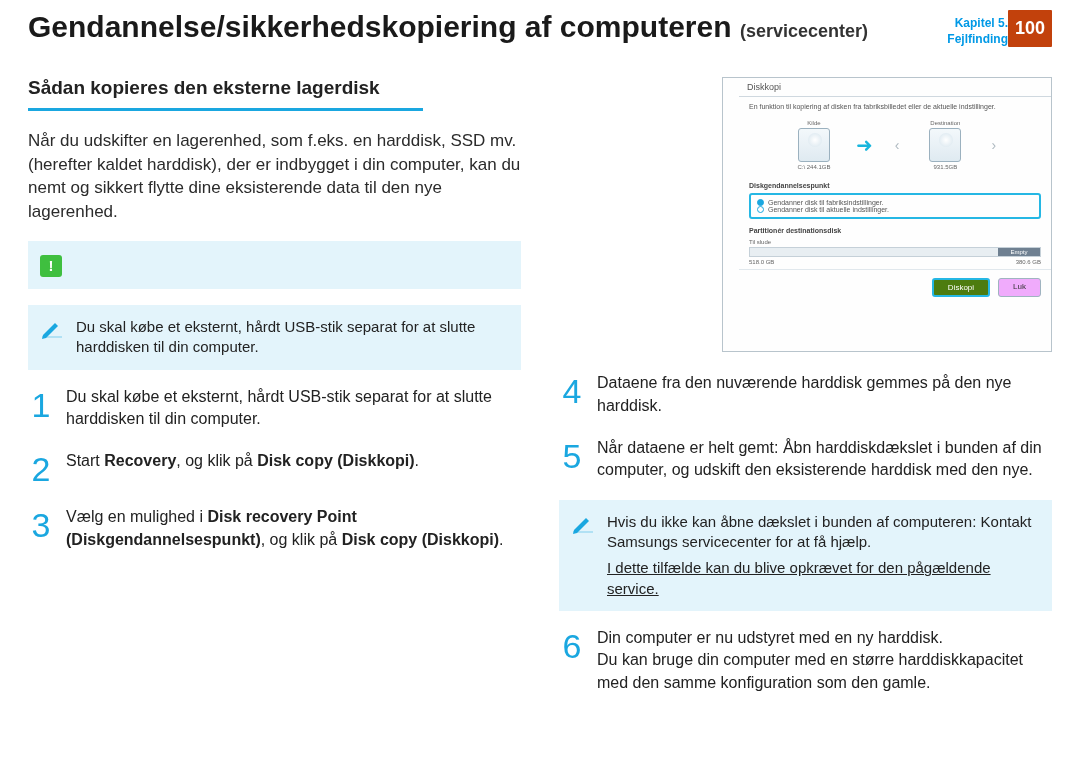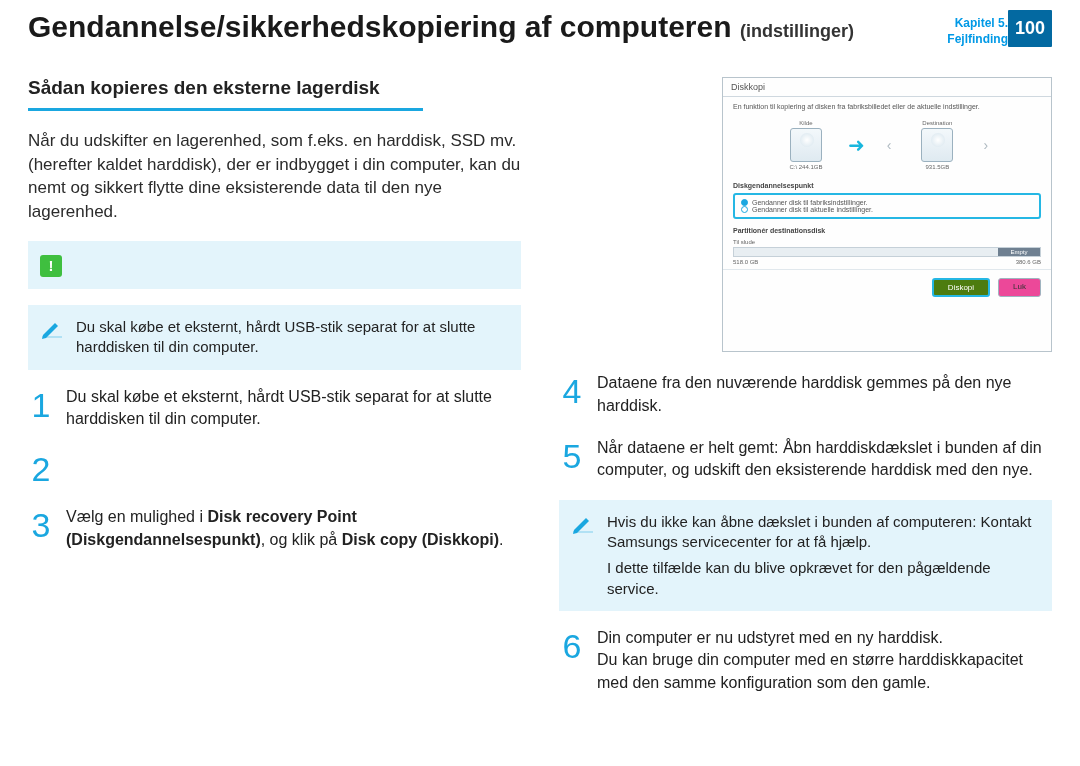--- a/index.html
+++ b/index.html
@@ -4,21 +4,21 @@
 <style>
   * { box-sizing: border-box; margin: 0; padding: 0; }
   html, body { width: 1080px; height: 766px; font-family: "Segoe UI", "Myriad Pro", Arial, sans-serif; color: #222; background:#fff; }
   .page { position: relative; width: 1080px; height: 766px; padding: 10px 28px 30px 28px; }
   .header { display: flex; align-items: flex-start; justify-content: space-between; }
   .title-block { flex: 1; }
   .title { font-size: 30px; font-weight: 700; color: #1a1a1a; }
   .title .sub { font-size: 18px; font-weight: 600; color: #333; }
   .meta { display: flex; align-items: stretch; }
   .chapter { text-align: right; color: #0099e6; font-size: 12px; font-weight: 700; line-height: 1.3; padding-top: 6px; }
-  .pagenum { background: #0369a1; color: #fff; font-weight: 700; font-size: 18px; width: 44px; display:flex; align-items:center; justify-content:center; border-radius:1px; }
+  .pagenum { background: #c2410c; color: #fff; font-weight: 700; font-size: 18px; width: 44px; display:flex; align-items:center; justify-content:center; border-radius:1px; }
   .cols { display: flex; gap: 38px; margin-top: 30px; }
   .col { flex: 1; min-width: 0; }
 
   .section-title { font-size: 19px; font-weight: 700; color: #222; margin-bottom: 9px; }
   .rule { height: 3px; background: #1aa7e0; width: 395px; margin-bottom: 18px; }
 
   .body-text { font-size: 17px; line-height: 1.38; color: #2b2b2b; margin-bottom: 18px; }
 
   .callout { background: #e3f4fb; padding: 12px 14px 12px 12px; display: flex; gap: 10px; align-items: flex-start; font-size: 15px; line-height: 1.35; color:#222; }
   .callout + .callout { margin-top: 16px; }
@@ -26,21 +26,21 @@
 
   .badge-green { width: 22px; height: 22px; background: #3fbf3f; color: #fff; border-radius: 3px; font-weight: 800; display:flex; align-items:center; justify-content:center; flex: 0 0 auto; margin-top:2px; }
   .badge-pen { width: 26px; height: 22px; flex: 0 0 auto; margin-top:2px; display:flex; align-items:center; justify-content:center; }
 
   .step-row { display: flex; gap: 12px; align-items: flex-start; margin-top: 20px; }
   .step-num { color: #1aa7e0; font-size: 34px; font-weight: 300; line-height: 1; width: 26px; text-align: center; flex: 0 0 auto; padding-top:2px; }
   .step-text { font-size: 16px; line-height: 1.4; color:#222; }
   .step-text b { font-weight: 700; }
 
   
-  .mock-window { border: 1px solid #b8c4cc; width: 330px; height:275px; margin-left: auto; background:#fefefe; font-size:8px; color:#555; }
+  .mock-window { border: 1px solid #b8c4cc; width: 330px; height:275px; margin-left: auto; background:#fefefe; font-size:8px; color:#555;padding-left:16px; }
   .mock-title { padding:4px 8px; border-bottom:1px solid #cfd8df; font-size:9px; }
   .mock-desc { padding:6px 10px 4px; font-size:7px; }
   .mock-drives { display:flex; align-items:center; justify-content:center; gap:18px; padding:6px 0 8px; }
   .drive-box { width:48px; display:flex; flex-direction:column; align-items:center; gap:2px; }
   .drive-lbl { font-size:6px; color:#666; }
   .hdd { width:32px; height:34px; border:1px solid #9bb1bf; border-radius:3px; background:linear-gradient(#f3f8fb,#dfeaf1); position:relative; }
   .hdd::after { content:""; position:absolute; width:14px; height:14px; border-radius:50%; background:radial-gradient(#fff,#d5e4ed); top:4px; left:9px; }
   .arrow-t { color:#18b6dd; font-size:20px; }
   .chev { color:#aeb9c0; font-size:14px; padding:0 4px; }
   .mock-sect { padding:4px 10px 2px; font-size:7px; font-weight:600; color:#444; }
@@ -49,33 +49,33 @@
   .radio-dot { width:7px; height:7px; border:1px solid #1aa7e0; border-radius:50%; }
   .radio-dot.on { background:#1aa7e0; }
   .part-sect { padding:2px 10px 2px; font-size:7px; font-weight:600; color:#444; }
   .part-bar-wrap { margin:3px 10px 2px; }
   .part-hdr { font-size:6px; color:#666; padding-bottom:2px; }
   .part-bar { height:10px; background:#e8eef2; border:1px solid #c5d0d8; display:flex; }
   .part-bar .fill { flex:1; }
   .part-bar .cap { width:42px; background:#6f8091; color:#fff; font-size:6px; display:flex; align-items:center; justify-content:center; }
   .part-meta { display:flex; justify-content:space-between; font-size:6px; color:#666; padding-top:2px; }
   .mock-footer { display:flex; justify-content:flex-end; gap:8px; padding:8px 10px; border-top:1px solid #e1e8ed; margin-top:4px; }
-  .mock-btn { font-size:8px; padding:3px 14px; border:1px solid #9fb4c0; border-radius:3px; background:#ec4899; color:#333; }
+  .mock-btn { font-size:8px; padding:3px 14px; border:1px solid #9fb4c0; border-radius:3px; background:#f0abfc; color:#333; }
   .mock-btn.primary { border:2px solid #25b7e4; background:#4d7c0f; color:#fff; }
 </style>
 </head>
 <body>
 
 <div class="page">
 
   <div class="header">
     <div class="title-block">
       <span class="title">
         <span>Gendannelse/sikkerhedskopiering af computeren</span>
-        <span class="sub">(indstillinger)</span>
+        <span class="sub">(servicecenter)</span>
       </span>
     </div>
     <div class="meta">
       <div class="chapter">
         <div>Kapitel 5.</div>
         <div>Fejlfinding</div>
       </div>
       <div class="pagenum">100</div>
     </div>
   </div>
@@ -102,20 +102,23 @@
         <div>Du skal købe et eksternt, hårdt USB-stik separat for at slutte harddisken til din computer.</div>
       </div>
 
       <div class="step-row">
         <div class="step-num">1</div>
         <div class="step-text">Du skal købe et eksternt, hårdt USB-stik separat for at slutte harddisken til din computer.</div>
       </div>
 
       <div class="step-row">
         <div class="step-num">2</div>
+        <div class="step-text">
+          <span>Start </span><b>Recovery</b><span>, og klik på </span><b>Disk copy (Diskkopi)</b><span>.</span>
+        </div>
       </div>
 
       <div class="step-row">
         <div class="step-num">3</div>
         <div class="step-text">
           <span>Vælg en mulighed i </span><b>Disk recovery Point (Diskgendannelsespunkt)</b><span>, og klik på </span><b>Disk copy (Diskkopi)</b><span>.</span>
         </div>
       </div>
     </div>
 
@@ -180,21 +183,21 @@
 
       <div class="callout" style="margin-top:18px;">
         <div class="badge-pen">
           <svg width="24" height="20" viewBox="0 0 24 20">
               <path d="M2 15 L14 3 L17 6 L5 18 L1 19 Z" fill="#1aa7e0"></path>
               <rect x="1" y="16" width="20" height="2" fill="#1aa7e0" opacity="0.25"></rect>
             </svg>
         </div>
         <div>
           <div>Hvis du ikke kan åbne dækslet i bunden af computeren: Kontakt Samsungs servicecenter for at få hjælp.</div>
-          <div style="margin-top:6px;">I dette tilfælde kan du blive opkrævet for den pågældende service.</div>
+          <div style="margin-top:6px;text-decoration:underline;">I dette tilfælde kan du blive opkrævet for den pågældende service.</div>
         </div>
       </div>
 
       <div class="step-row">
         <div class="step-num">6</div>
         <div class="step-text">
           <div>Din computer er nu udstyret med en ny harddisk.</div>
           <div>Du kan bruge din computer med en større harddiskkapacitet med den samme konfiguration som den gamle.</div>
         </div>
       </div>

